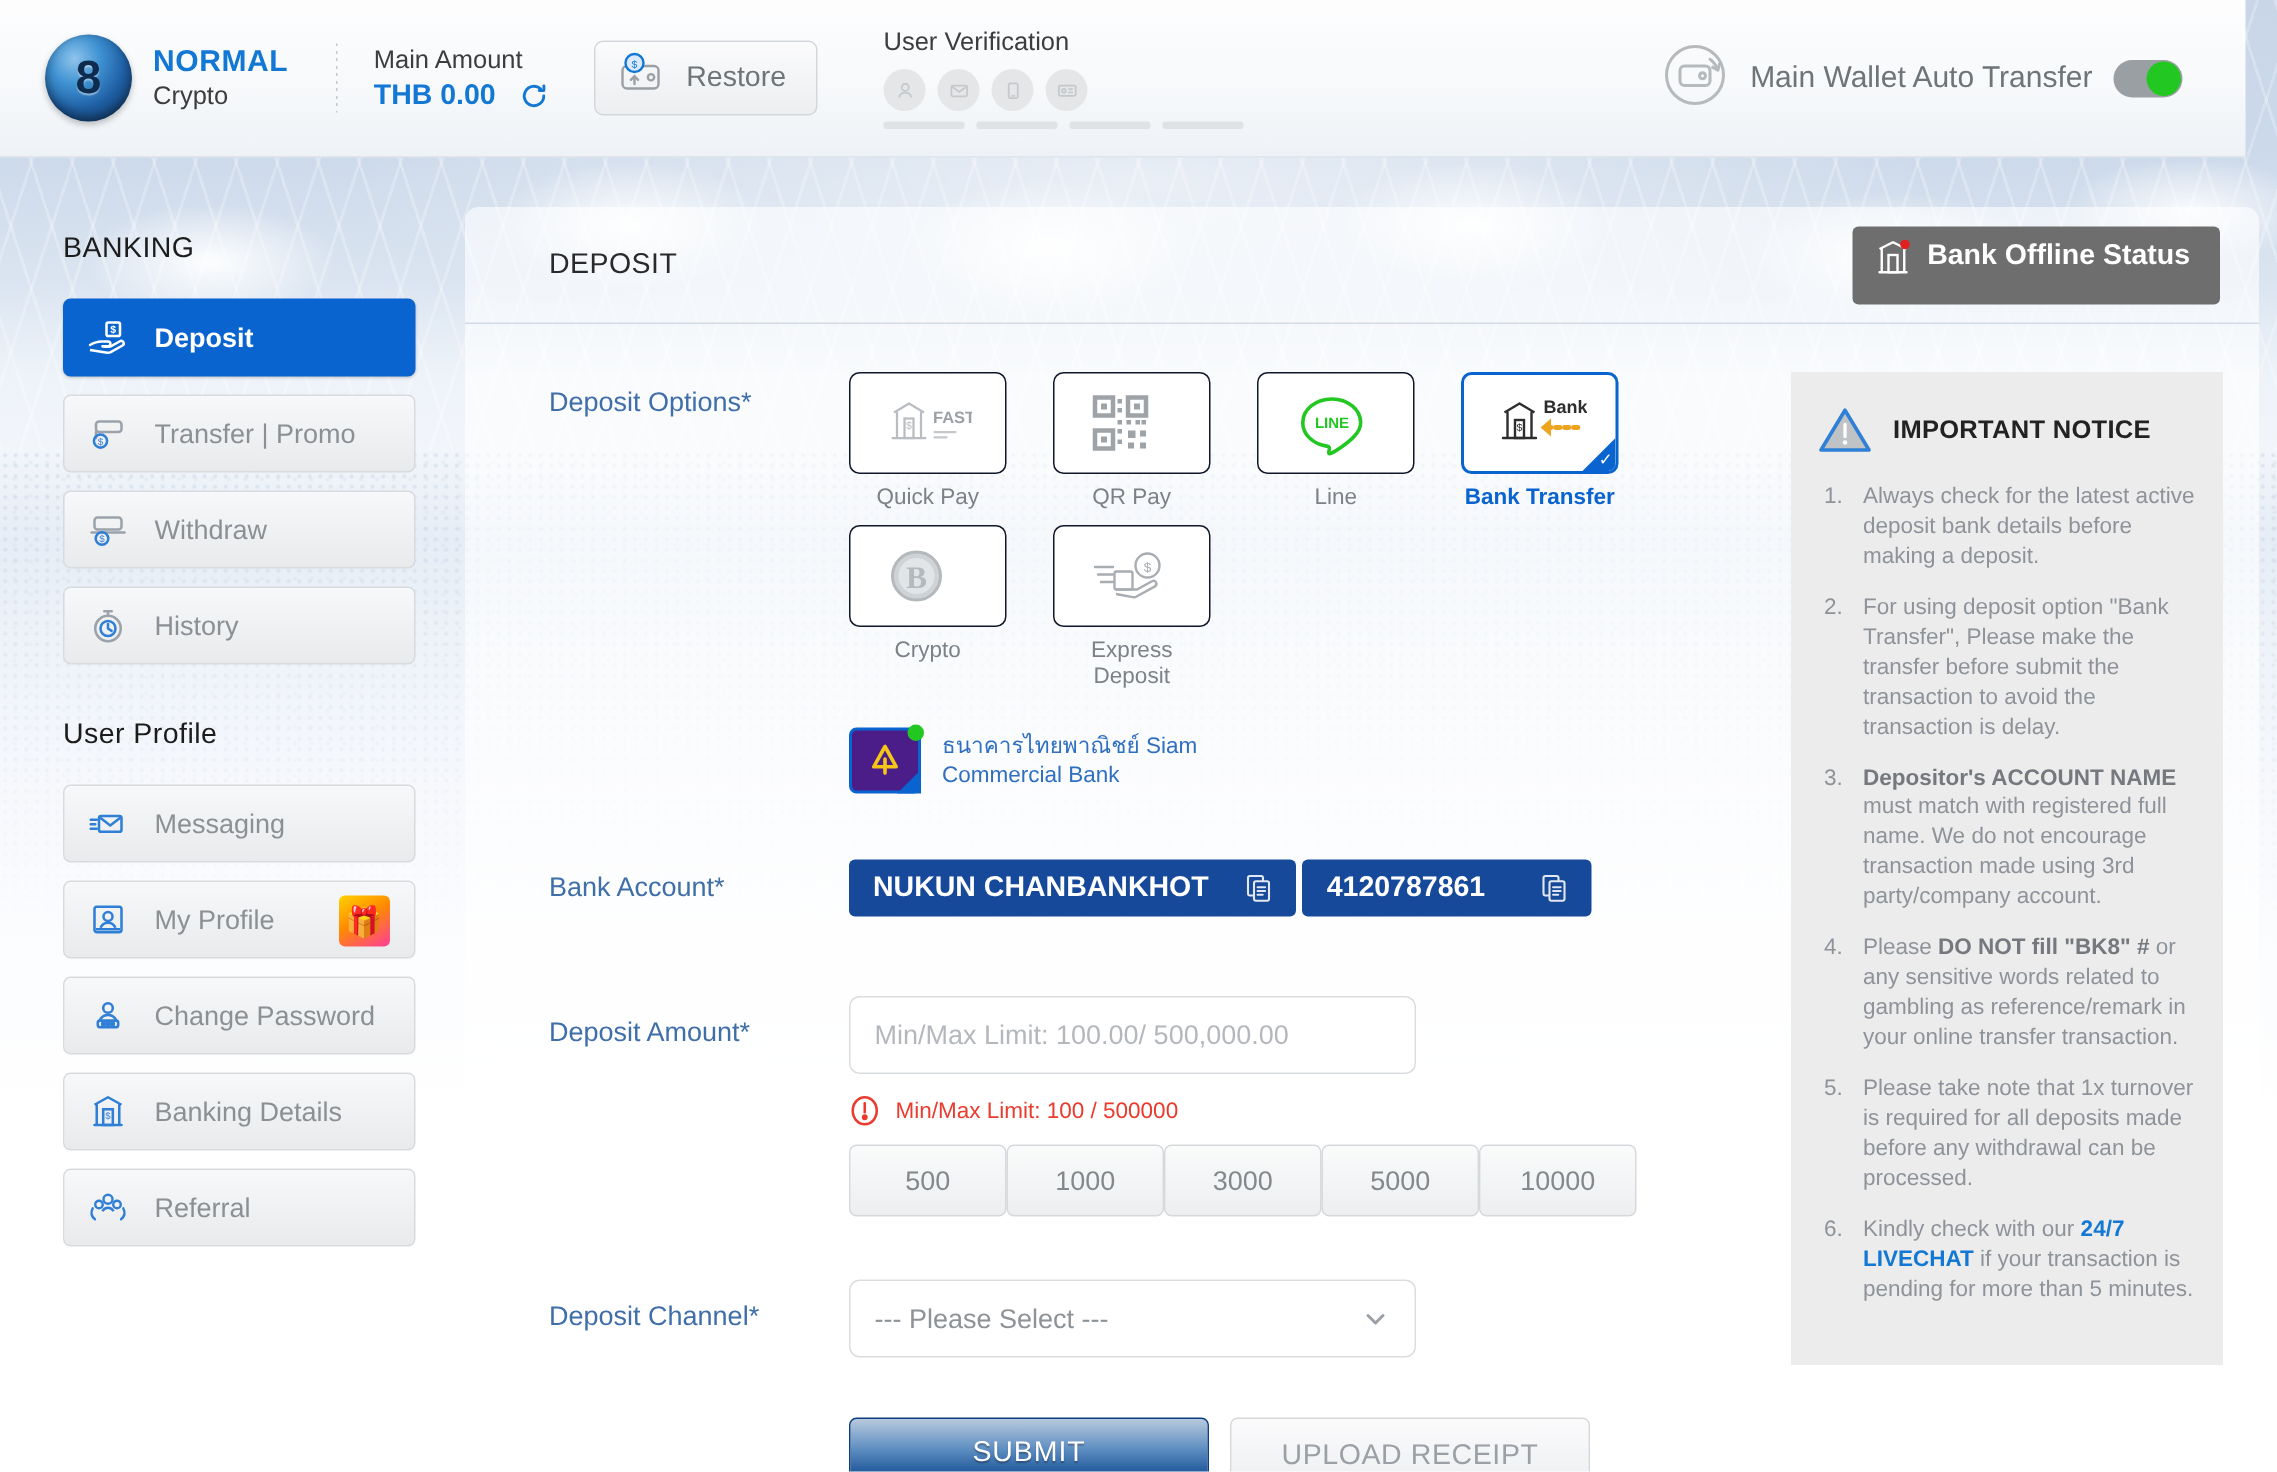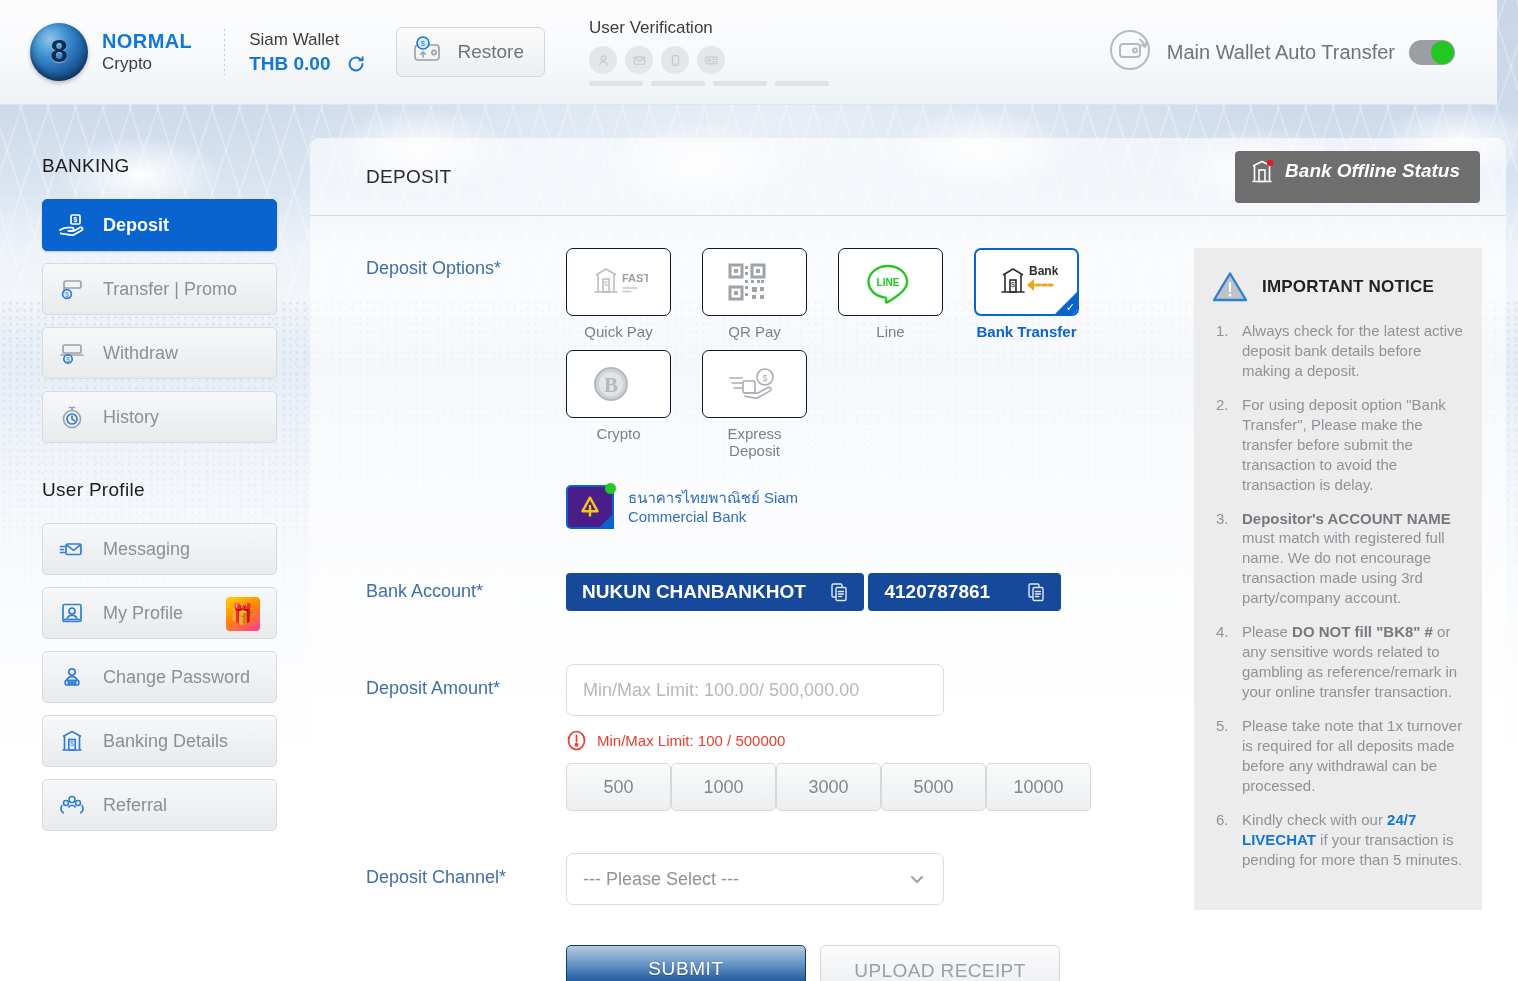--- a/index.html
+++ b/index.html
@@ -210,21 +210,20 @@
     margin-left: auto;
     height: 52px;
     padding: 0 20px 12px 14px;
     display: flex; align-items: center; gap: 10px;
     background: #6e6e6e;
     color: #ffffff;
     font-size: 19px;
     font-weight: bold;
     border: none; border-radius: 4px;
     cursor: pointer;
-    font-style: italic;
   }
   .offline-ico { width: 26px; height: 28px; display: block; }
 
   #content-body { padding: 32px 0 0 56px; display: flex; }
   #form-col { width: 810px; }
 
   .row { display: flex; margin-bottom: 0; }
   .row-label {
     width: 200px;
     flex: 0 0 200px;
@@ -428,21 +427,21 @@
   </div>
 
   <div class="brand-text">
     <div class="brand-normal">NORMAL</div>
     <div class="brand-welcome">Crypto</div>
   </div>
 
   <div class="hdr-divider"></div>
 
   <div class="wallet-block">
-    <div class="wallet-label">Siam Wallet</div>
+    <div class="wallet-label">Main Amount</div>
     <div class="wallet-amount-row">
       <span class="wallet-amount">THB 0.00</span>
       <span class="refresh-ico">
         <svg viewBox="0 0 20 20" width="20" height="20" fill="none" stroke="#1278d4" stroke-width="1.9">
           <path d="M16.5 10a6.5 6.5 0 1 1-2.1-4.8" stroke-linecap="round"></path>
           <path d="M16.6 3.2v3.1h-3.1" stroke-linecap="round" stroke-linejoin="round"></path>
         </svg>
       </span>
     </div>
   </div>

